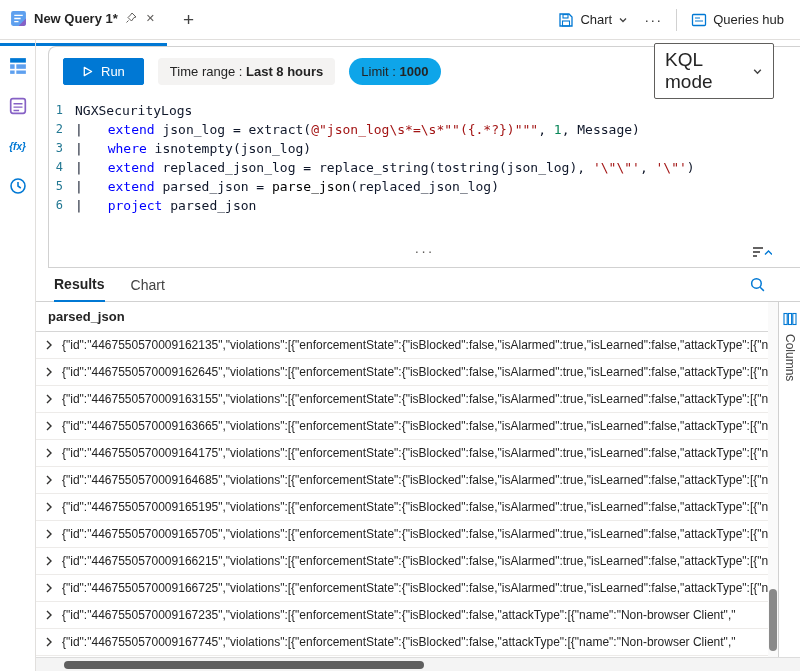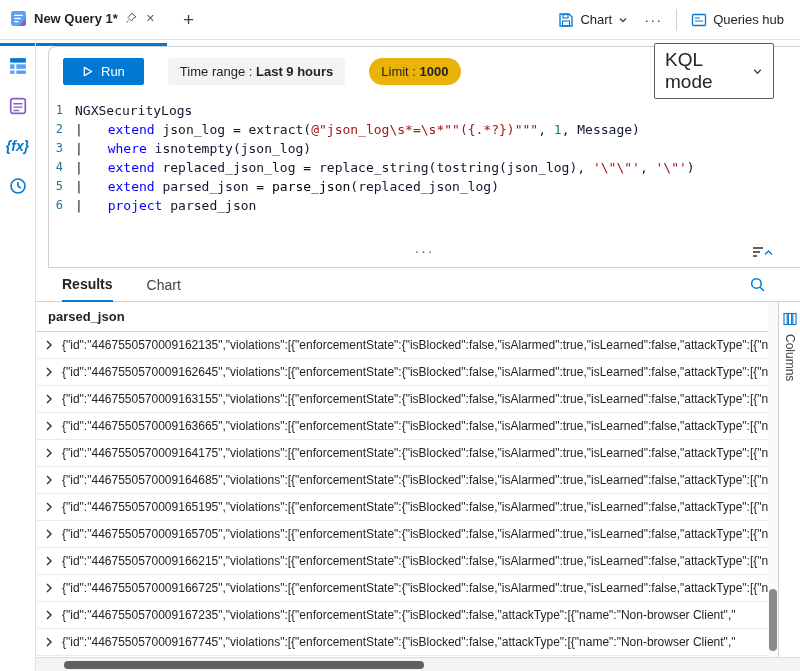--- a/index.html
+++ b/index.html
@@ -23,37 +23,37 @@
   .more-btn { font-size:15px; letter-spacing:1px; color:#424242; }
   .v-divider { width:1px; height:22px; background:#d1d1d1; margin:0 6px; }
 
   
   .body-row { display:flex; height:631px; }
   .sidebar { width:36px; border-right:1px solid #e1dfdd; display:flex;
     flex-direction:column; align-items:center; padding-top:16px; gap:20px;
     flex-shrink:0; }
   .side-icon { width:20px; height:20px; display:flex; align-items:center;
     justify-content:center; cursor:pointer; }
-  .fx-label { color:#0078d4; font-size:14px; font-style:italic; font-weight:600;
+  .fx-label { color:#0078d4; font-size:10px; font-style:italic; font-weight:600;
     white-space:nowrap; }
   .main { flex:1; min-width:0; display:flex; flex-direction:column; }
 
   
   .query-card { margin:6px 0 0 12px; height:222px; border:1px solid #d1d1d1;
     border-right:none; border-radius:8px 0 0 0; display:flex;
     flex-direction:column; background:#fff; }
-  .toolbar { height:48px; display:flex; align-items:center; gap:24px;
+  .toolbar { height:48px; display:flex; align-items:center; gap:14px;
     padding:0 14px; }
   .run-btn { background:#0078d4; border:1px solid #0078d4; color:#fff;
     border-radius:2px; padding:5px 18px; font-size:13px; display:flex;
     align-items:center; gap:8px; cursor:pointer; font-family:inherit; }
   .pill { background:#f4f3f2; border-radius:4px; padding:6px 12px;
     font-size:13px; cursor:pointer; }
   .pill b { font-weight:700; }
-  .pill.limit { border-radius:14px; background:#eab308; }
+  .pill.limit { border-radius:14px; background:#0ea5e9; }
   .kql-select { margin-left:auto; margin-right:12px; width:120px;
     border:1px solid #605e5c; border-radius:2px; background:#fff;
     padding:5px 10px; font-size:19px; display:flex; align-items:center;
     justify-content:space-between; cursor:pointer; }
 
   .editor { flex:1; font-family:"DejaVu Sans Mono", monospace; font-size:13px;
     line-height:19px; padding-top:6px; overflow:hidden; }
   .code-line { display:flex; cursor:text; }
   .line-num { width:26px; text-align:right; padding-right:12px; color:#237893;
     font-size:12px; flex-shrink:0; }
@@ -69,21 +69,21 @@
     color:#605e5c; font-size:14px; letter-spacing:2px; cursor:row-resize; }
   .collapse-btn { position:absolute; right:28px; top:2px; background:none;
     border:none; cursor:pointer; }
 
   
   .results { flex:1; min-height:0; display:flex; flex-direction:column; }
   .results-tabs { height:34px; display:flex; align-items:center; gap:26px;
     padding-left:18px; border-bottom:1px solid #d1d1d1; position:relative;
     flex-shrink:0; }
   .rtab { height:34px; display:flex; align-items:center; font-size:14px;
-    color:#424242; cursor:pointer;margin-left:8px; }
+    color:#424242; cursor:pointer; }
   .rtab.active { font-weight:700; color:#242424; border-bottom:2px solid #0078d4; }
   .search-btn { position:absolute; right:34px; top:8px; background:none;
     border:none; cursor:pointer; }
 
   .results-body { flex:1; min-height:0; display:flex; }
   .grid-wrap { flex:1; min-width:0; display:flex; flex-direction:column; }
   .grid-header { height:30px; flex-shrink:0; display:flex; align-items:center;
     padding-left:12px; font-size:13px; font-weight:700;
     border-bottom:1px solid #d6d6d6; cursor:pointer; }
   .grid-rows { flex:1; overflow:hidden; }
@@ -196,21 +196,21 @@
         <button class="run-btn">
           <span style="display:flex">
             <svg width="11" height="11" viewBox="0 0 12 12">
                 <path d="M2.5 1.5l8 4.5-8 4.5z" fill="none" stroke="#fff" stroke-width="1.4" stroke-linejoin="round"></path>
               </svg>
           </span>
           <span>Run</span>
         </button>
         <div class="pill">
           <span>Time range :</span>
-          <b>Last 9 hours</b>
+          <b>Last 8 hours</b>
         </div>
         <div class="pill limit">
           <span>Limit :</span>
           <b>1000</b>
         </div>
         <div class="kql-select">
           <span>KQL mode</span>
           <span style="display:flex">
             <svg width="11" height="11" viewBox="0 0 10 10">
                 <path d="M2 3.5l3 3 3-3" fill="none" stroke="#424242" stroke-width="1.3"></path>

